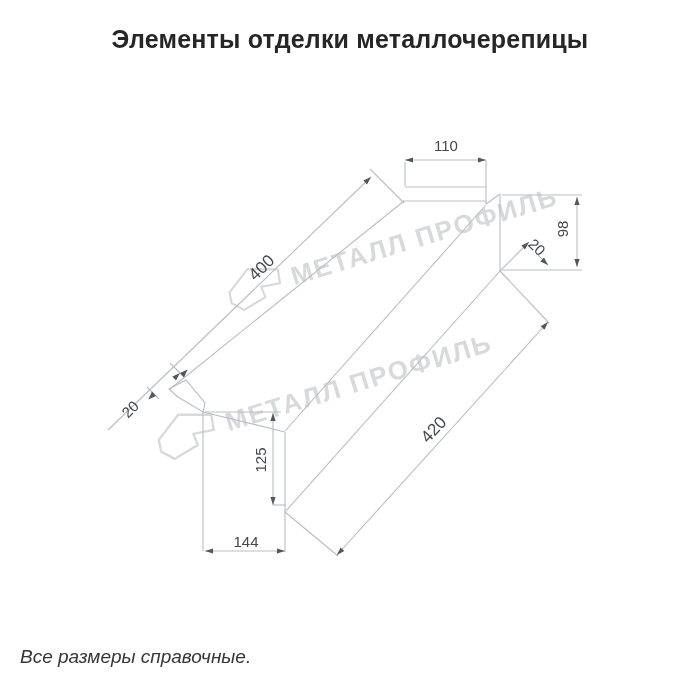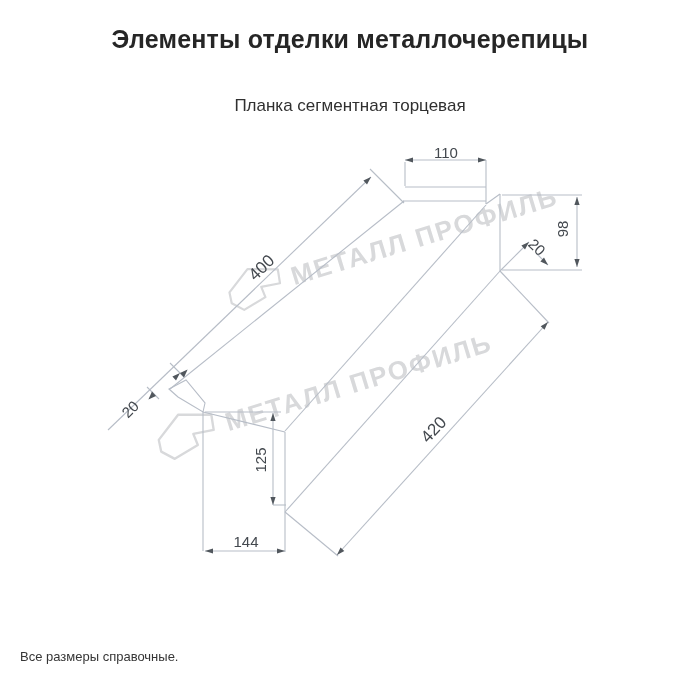--- a/index.html
+++ b/index.html
@@ -21,30 +21,29 @@
     font-size:15px;color:#43484e;white-space:nowrap;
     transform-origin:center center;
   }
   .dim-label.big{font-size:17px;}
   .watermark{
     display:flex;align-items:center;gap:8px;color:#d8d9db;
     font-size:26px;font-weight:bold;letter-spacing:2px;white-space:nowrap;
     transform-origin:34px 26px;
   }
   .footer-notes{
-    left:20px;top:648px;font-size:13px;color:#363636;line-height:17.5px;
+    left:20px;top:648px;font-size:19px;color:#363636;line-height:17.5px;font-style:italic;
   }
 </style>
 </head>
 <body>
 
 <div class="abs page-title">Элементы отделки металлочерепицы</div>
 
 <div class="abs subtitle">
-  <div>Планка сегментная торцевая</div>
 </div>
 
 <div class="abs watermark" style="left:224px;top:264px;transform:rotate(-17deg);">
   <svg width="62" height="46" viewBox="0 0 62 46">
     <path d="M6,20 L30,3 L59,12 L57,26 L38,24 L39,35 L15,41 L5,31 Z" fill="none" stroke="#d8d9db" stroke-width="2.2" stroke-linejoin="round"></path>
   </svg>
   <span>МЕТАЛЛ ПРОФИЛЬ</span>
 </div>
 
 <div class="abs watermark" style="left:152px;top:410px;transform:rotate(-17deg);">
@@ -115,21 +114,21 @@
     <polygon points="156,396 148.4,399.4 152,391.6"></polygon>
 
     <polygon points="548,322 544.5,329.7 540.7,326.2"></polygon>
     <polygon points="337,555 344.3,550.9 340.5,547.4"></polygon>
 
     <polygon points="529,242 525,249.4 521.4,245.6"></polygon>
     <polygon points="548,265 540.4,261.4 544,257.6"></polygon>
   </g>
 </svg>
 
-<div class="abs dim-label" style="left:446px;top:152px;transform:translate(-50%,-50%);">110</div>
+<div class="abs dim-label" style="left:446px;top:145px;transform:translate(-50%,-50%);">110</div>
 <div class="abs dim-label" style="left:562px;top:229px;transform:translate(-50%,-50%) rotate(-90deg);">98</div>
 <div class="abs dim-label" style="left:537px;top:247px;transform:translate(-50%,-50%) rotate(43deg);">20</div>
 <div class="abs dim-label big" style="left:262px;top:268px;transform:translate(-50%,-50%) rotate(-44deg);">400</div>
 <div class="abs dim-label big" style="left:434px;top:430px;transform:translate(-50%,-50%) rotate(-47deg);">420</div>
 <div class="abs dim-label" style="left:130px;top:409px;transform:translate(-50%,-50%) rotate(-45deg);">20</div>
 <div class="abs dim-label" style="left:260px;top:460px;transform:translate(-50%,-50%) rotate(-90deg);">125</div>
 <div class="abs dim-label" style="left:246px;top:541px;transform:translate(-50%,-50%);">144</div>
 
 <div class="abs footer-notes">
   <div>Все размеры справочные.</div>

